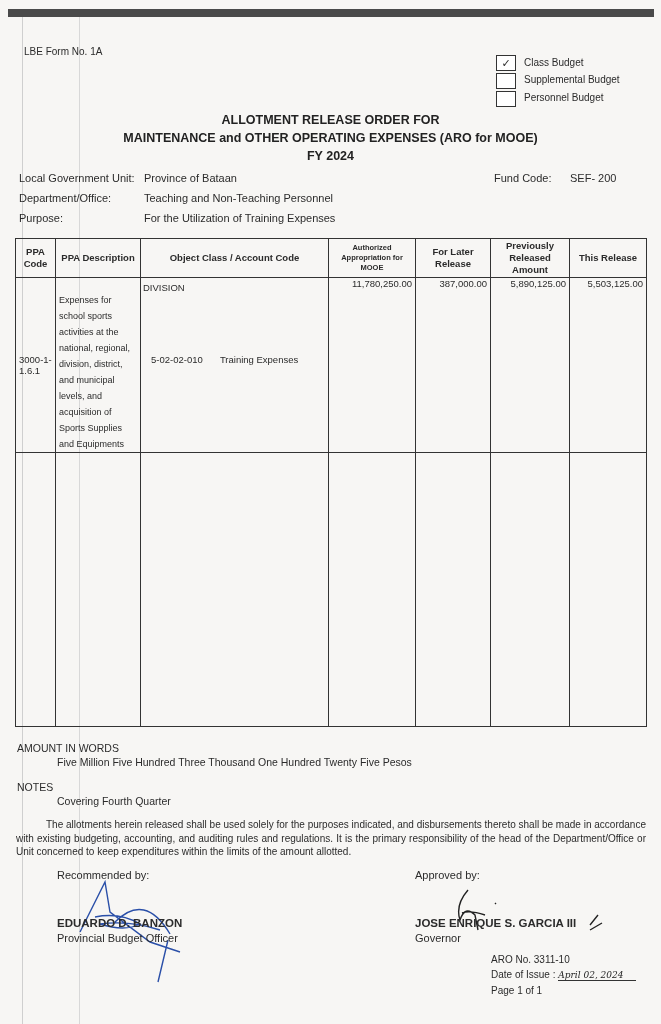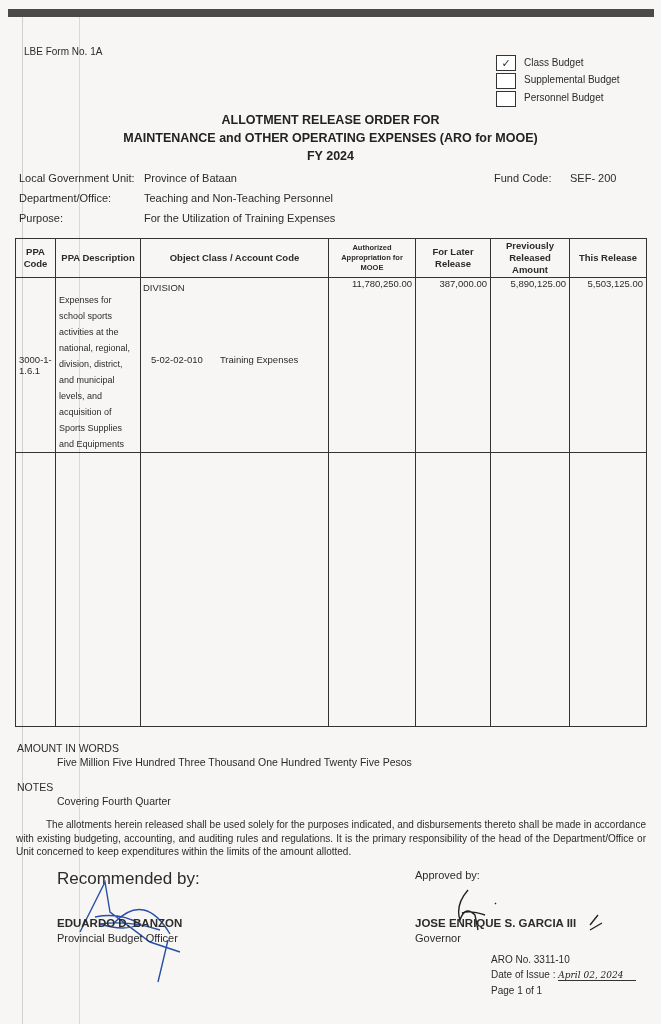--- a/index.html
+++ b/index.html
@@ -116,21 +116,21 @@
 </table>
 
 <div class="sect" style="left:17px;top:742px">AMOUNT IN WORDS</div>
 <div class="sect" style="left:57px;top:756px">Five Million Five Hundred Three Thousand One Hundred Twenty Five Pesos</div>
 
 <div class="sect" style="left:17px;top:781px">NOTES</div>
 <div class="sect" style="left:57px;top:795px">Covering Fourth Quarter</div>
 
 <div class="para">The allotments herein released shall be used solely for the purposes indicated, and disbursements thereto shall be made in accordance with existing budgeting, accounting, and auditing rules and regulations. It is the primary responsibility of the head of the Department/Office or Unit concerned to keep expenditures within the limits of the amount allotted.</div>
 
-<div class="sect" style="left:57px;top:869px;font-size:17px">Recommended by:</div>
+<div class="sect" style="left:57px;top:869px;font-size:11px">Recommended by:</div>
 <svg class="sig" style="left:70px;top:872px" width="130" height="115">
   <path d="M10 60 L35 10 L40 40 L80 70 L110 80 M25 45 Q50 40 70 52 Q55 60 30 52 Q60 48 90 58 M45 50 Q75 20 100 62 M98 68 L88 110" stroke="#2a4fa8" stroke-width="1.4" fill="none"></path>
 </svg>
 <div class="signame" style="left:57px;top:917px">EDUARDO D. BANZON</div>
 <div class="sigpos" style="left:57px;top:932px">Provincial Budget Officer</div>
 
 <div class="sect" style="left:415px;top:869px;font-size:11px">Approved by:</div>
 <svg class="sig" style="left:440px;top:885px" width="170" height="60">
   <path d="M28 5 Q15 20 20 35 Q25 20 35 30 L38 45 M22 28 Q30 25 45 30 M55 18 L56 19 M150 40 L158 30 M150 45 L162 38" stroke="#222" stroke-width="1.4" fill="none"></path>
 </svg>

